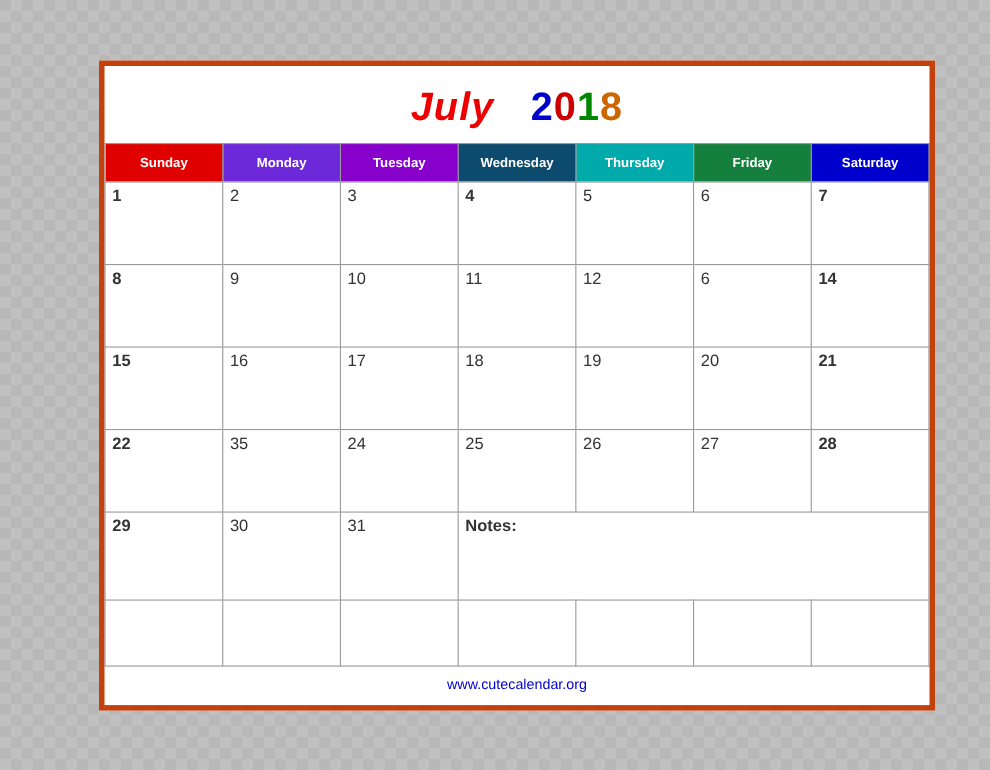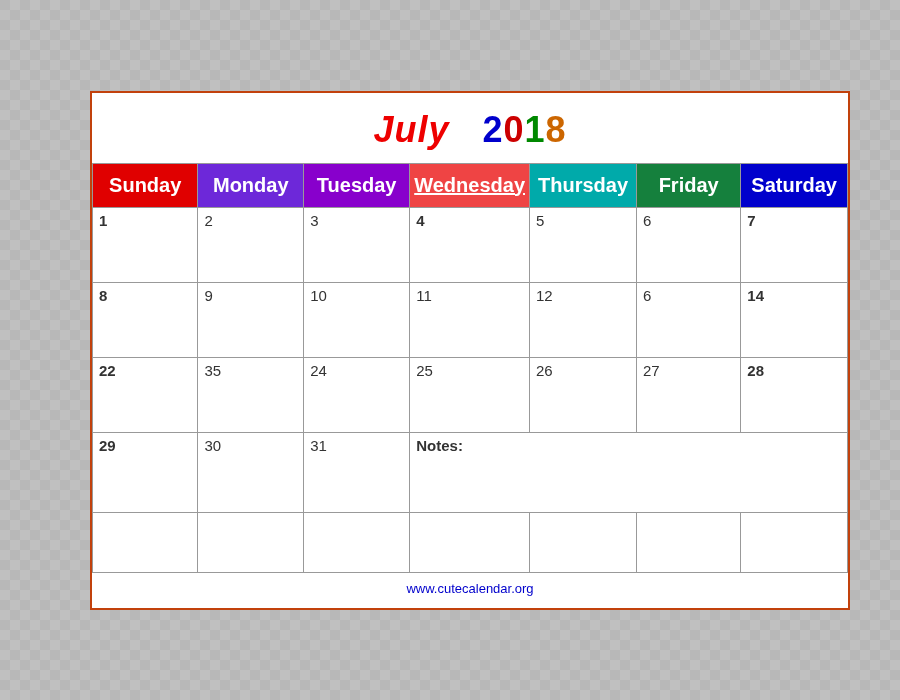--- a/index.html
+++ b/index.html
@@ -18,21 +18,21 @@
       background-color: #b8b8b8;
       display: flex;
       align-items: center;
       justify-content: center;
       font-family: Arial, Helvetica, sans-serif;
     }
 
     .calendar-container {
       background: white;
       width: 760px;
-      border: 2px solid #c2410c;
+      border: 5px solid #c2410c;
       padding-bottom: 8px;
       margin-left: 40px;
     }
 
     .calendar-title {
       text-align: center;
       font-size: 36px;
       font-weight: bold;
       padding: 16px 0 12px 0;
       letter-spacing: 1px;
@@ -49,40 +49,40 @@
     .title-year span:nth-child(4) { color: #cc6600; }
 
     .calendar-grid {
       width: 100%;
       border-collapse: collapse;
     }
 
     .calendar-grid th {
       padding: 10px 4px;
       text-align: center;
-      font-size: 20px;
+      font-size: 12px;
       font-weight: bold;
       color: white;
       border: 1px solid #999;
     }
 
     .calendar-grid td {
       border: 1px solid #999;
       vertical-align: top;
       padding: 4px 6px;
       height: 75px;
       font-size: 15px;
       color: #333;
       width: calc(100% / 7);
     }
 
     .th-sunday { background-color: #e00000; }
     .th-monday { background-color: #6d28d9; }
     .th-tuesday { background-color: #8800cc; }
-    .th-wednesday { background-color: #ef4444; text-decoration: underline; }
+    .th-wednesday { background-color: #0c4a6e; }
     .th-thursday { background-color: #00aaaa; }
     .th-friday { background-color: #15803d; }
     .th-saturday { background-color: #0000cc; }
 
     .day-sunday { color: #cc0000; font-weight: bold; }
     .day-saturday { color: #0000cc; font-weight: bold; }
     .day-holiday { color: #cc0000; font-weight: bold; }
 
     .notes-cell {
       font-size: 13px;
@@ -145,20 +145,29 @@
       <tr>
         <td class="day-sunday">8</td>
         <td>9</td>
         <td>10</td>
         <td>11</td>
         <td>12</td>
         <td>6</td>
         <td class="day-saturday">14</td>
       </tr>
 
+      <tr>
+        <td class="day-sunday">15</td>
+        <td>16</td>
+        <td>17</td>
+        <td>18</td>
+        <td>19</td>
+        <td>20</td>
+        <td class="day-saturday">21</td>
+      </tr>
 
       <tr>
         <td class="day-sunday">22</td>
         <td>35</td>
         <td>24</td>
         <td>25</td>
         <td>26</td>
         <td>27</td>
         <td class="day-saturday">28</td>
       </tr>

